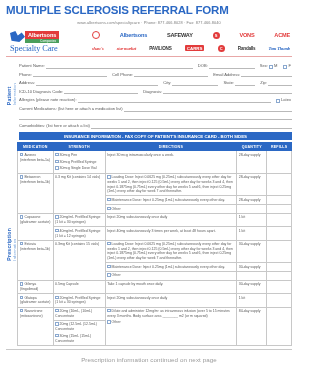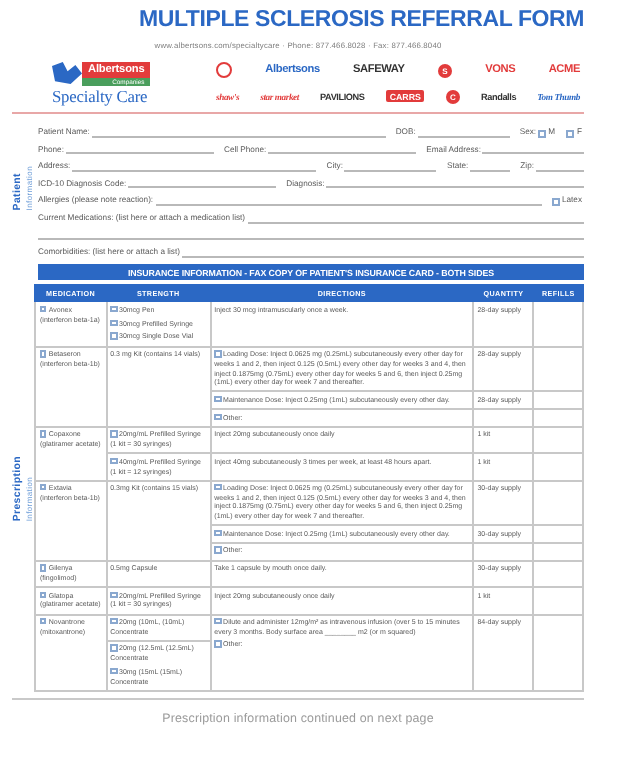--- a/index.html
+++ b/index.html
@@ -7,41 +7,40 @@
     width: 298px; height: 386px;
     background: #ffffff;
     font-family: "Liberation Sans", sans-serif;
     color: #4a4a4a;
     overflow: hidden;
   }
   .page { width: 298px; height: 386px; position: relative; padding: 0 6px; }
 
   
   .title {
-    text-align: right;
+    text-align: left;
     font-size: 11.5px;
     font-weight: bold;
     color: #2b68c4;
     letter-spacing: -0.2px;
     padding-top: 4px;
     line-height: 13px;
   }
   .subtitle {
     text-align: center;
     font-size: 3.9px;
     color: #7d7d7d;
     letter-spacing: 0.1px;
     padding-top: 3px;
   }
   .brandbar {
     display: flex;
     align-items: center;
     padding: 3px 2px 0 2px;
     height: 30px;
-    margin-left: 16px;
   }
   .logo-block { width: 78px; flex: 0 0 78px; padding-left: 2px; }
   .logo-top { display: flex; align-items: center; }
   .logo-mark {
     width: 15px; height: 11px;
     background: #2b68c4;
     clip-path: polygon(0 18%, 36% 0, 52% 42%, 78% 14%, 100% 52%, 62% 100%, 10% 88%);
   }
   .logo-name {
     background: #e23b3b;

